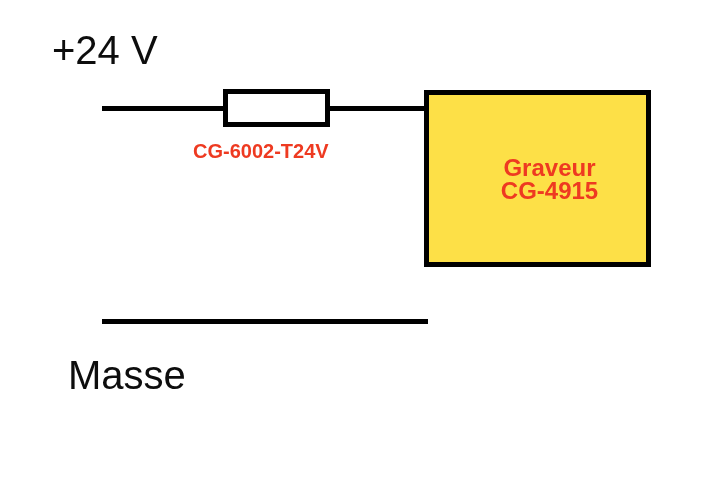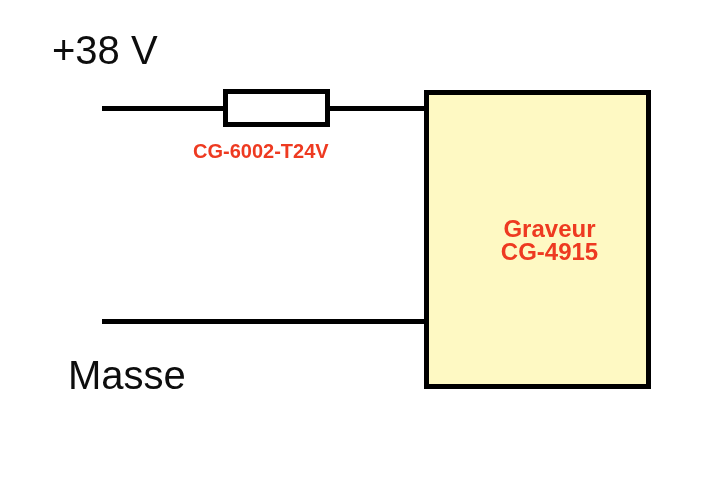--- a/index.html
+++ b/index.html
@@ -27,23 +27,23 @@
     left: 223px; top: 89px;
     width: 107px; height: 38px;
     border: 5px solid var(--wire, #000000);
     background: #ffffff;
     z-index: 2;
   }
 
   .device-box {
     position: absolute;
     left: 424px; top: 90px;
-    width: 227px; height: 299px;
+    width: 227px; height: 177px;
     border: 5px solid var(--wire, #000000);
-    background: #fef9c3;
+    background: #fde047;
     z-index: 2;
     display: flex;
     align-items: center;
     justify-content: center;
     padding-left: 24px;
   }
 
   .label { position: absolute; white-space: nowrap; }
 
   .black-label {
@@ -69,21 +69,21 @@
     font-weight: bold;
     line-height: 23px;
     color: var(--accent-red, #ee3a21);
   }
 </style>
 </head>
 <body>
 
 <div class="canvas">
 
-  <div class="label black-label label-supply">+38 V</div>
+  <div class="label black-label label-supply">+24 V</div>
 
 
   <div class="wire wire-top"></div>
 
   <div class="resistor"></div>
 
   <div class="label red-label label-part">CG-6002-T24V</div>
 
   <div class="device-box">
     <div class="device-label">

